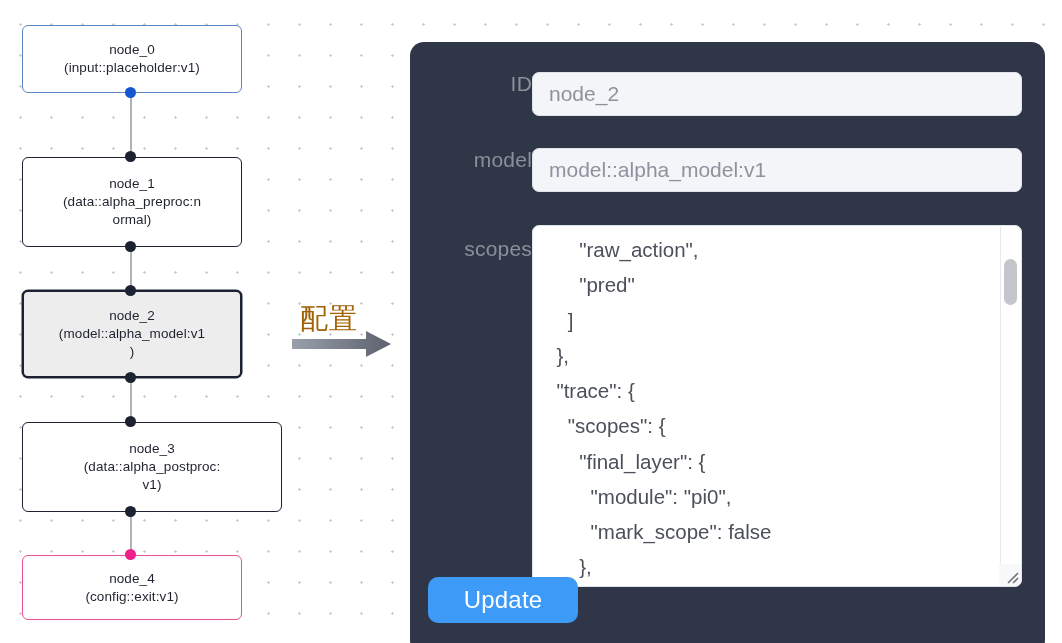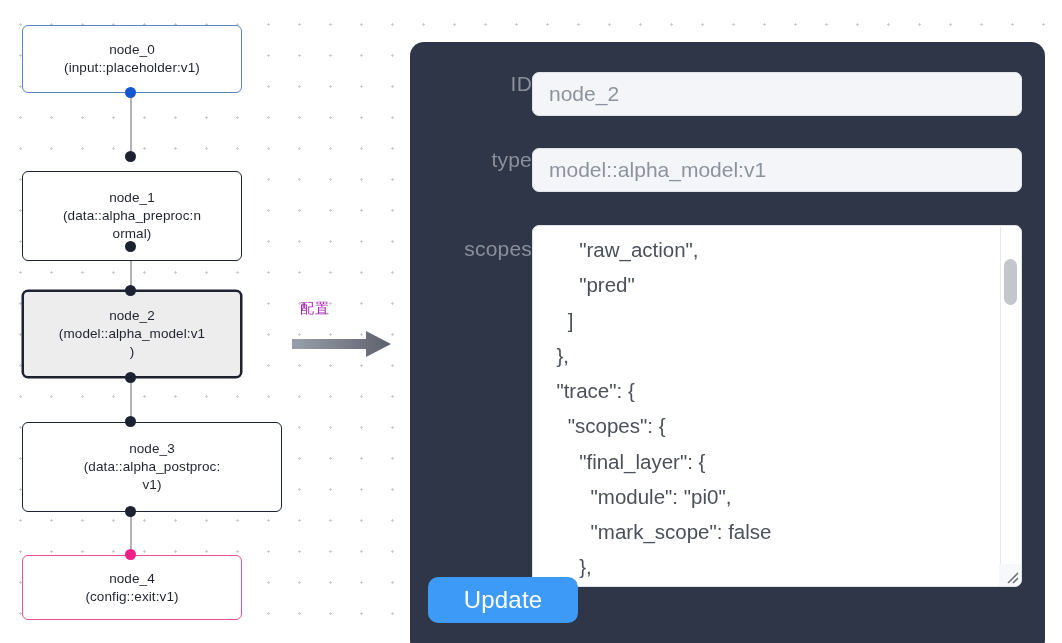--- a/index.html
+++ b/index.html
@@ -54,21 +54,21 @@
     background:#ededed;
     border:2px solid #1d2233;
     box-shadow:0 0 0 0.5px #1d2233;
   }
 
   
   #arrow-group{position:absolute;left:288px;top:300px;width:110px;height:60px;z-index:5;}
   #arrow-caption{
     position:absolute;left:12px;top:0;
     font-family:"DejaVu Sans","Liberation Sans",sans-serif;
-    font-size:14px;color:#a21caf;letter-spacing:1px;
+    font-size:28px;color:#a16207;letter-spacing:1px;
   }
 
   
   #config-panel{
     position:absolute;left:410px;top:14px;width:635px;height:612px;
     background:#2e3648;
     border-radius:14px;
     z-index:6;
     overflow:hidden;
     margin-top:28px;
@@ -163,21 +163,21 @@
     <div class="edge" style="top:246px;height:46px;"></div>
     <div class="edge" style="top:377px;height:44px;"></div>
     <div class="edge" style="top:511px;height:44px;"></div>
 
     <div class="node input-node" style="left:22px;top:25px;width:220px;height:68px;">
       <span class="lbl">node_0
 (input::placeholder:v1)</span>
     </div>
     <div class="handle blue" style="top:87px;"></div>
 
-    <div class="node" style="left:22px;top:157px;width:220px;height:90px;margin-top:14px;">
+    <div class="node" style="left:22px;top:157px;width:220px;height:90px;">
       <span class="lbl">node_1
 (data::alpha_preproc:n
 ormal)</span>
     </div>
     <div class="handle" style="top:151px;"></div>
     <div class="handle" style="top:241px;"></div>
 
     <div class="node selected" style="left:22px;top:290px;width:220px;height:88px;">
       <span class="lbl">node_2
 (model::alpha_model:v1
@@ -215,21 +215,21 @@
   </div>
 
   <div id="config-panel">
 
     <div class="field-row" id="row-id">
       <div class="field-label">ID</div>
       <input class="field-input" id="id-input" type="text" value="node_2" style="">
     </div>
 
     <div class="field-row" id="row-type">
-      <div class="field-label">type</div>
+      <div class="field-label">model</div>
       <input class="field-input" id="type-input" type="text" value="model::alpha_model:v1" style="">
     </div>
 
     <div class="field-row" id="row-config">
       <div class="field-label config-label">scopes</div>
       <div id="config-textarea-wrap">
         <textarea id="config-textarea" spellcheck="false" style="">      "raw_action",
       "pred"
     ]
   },

